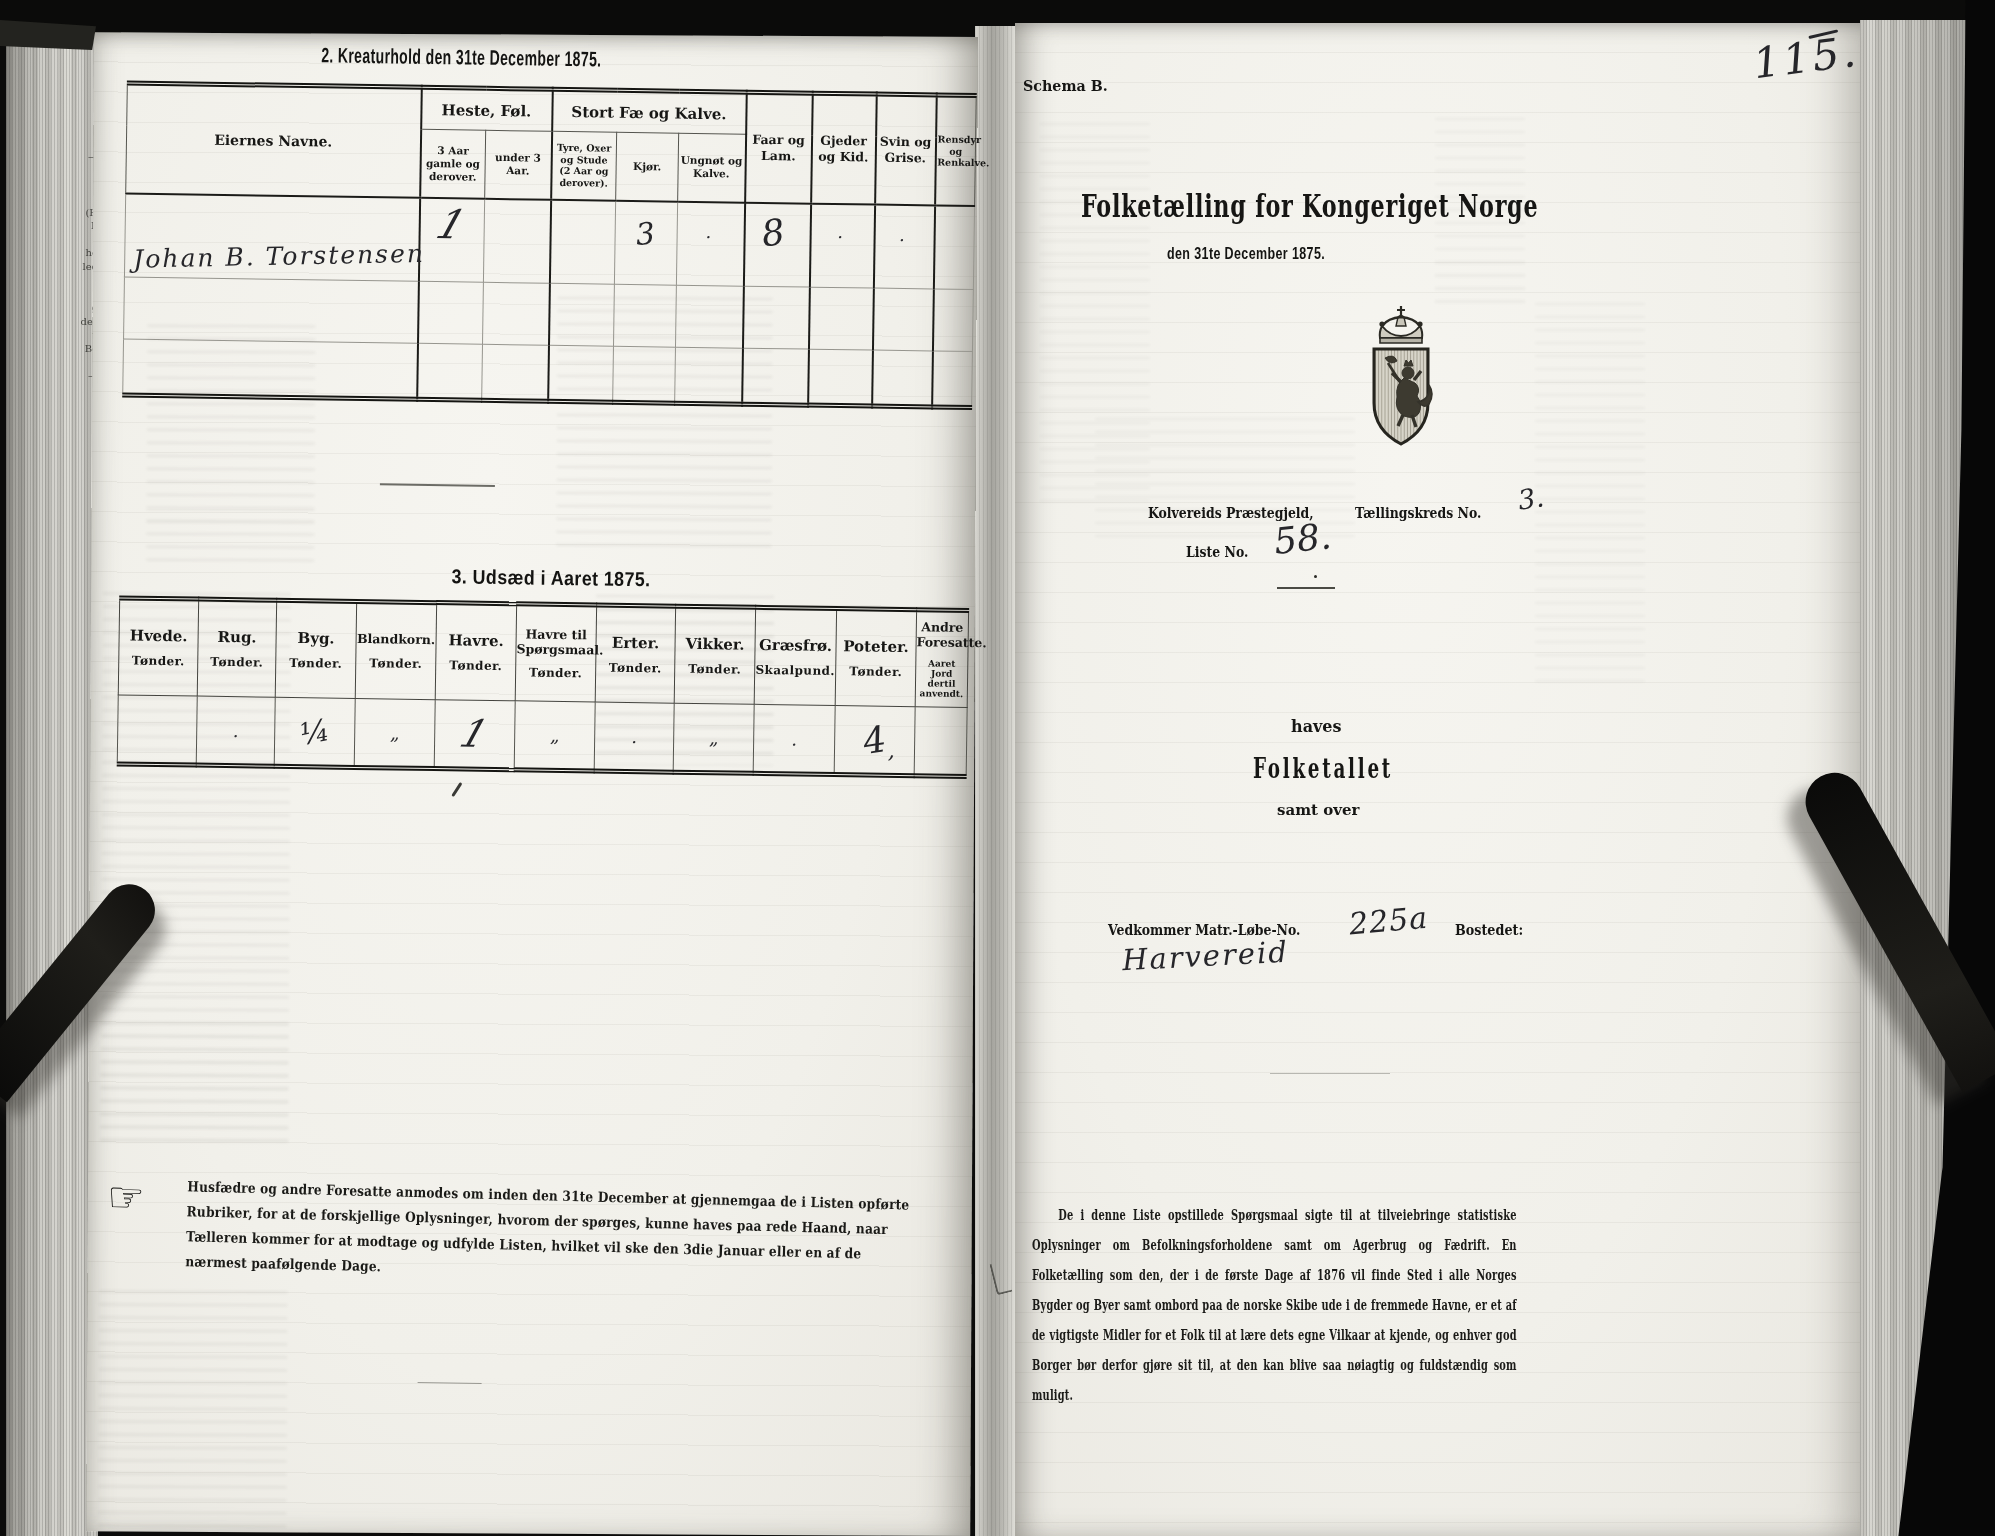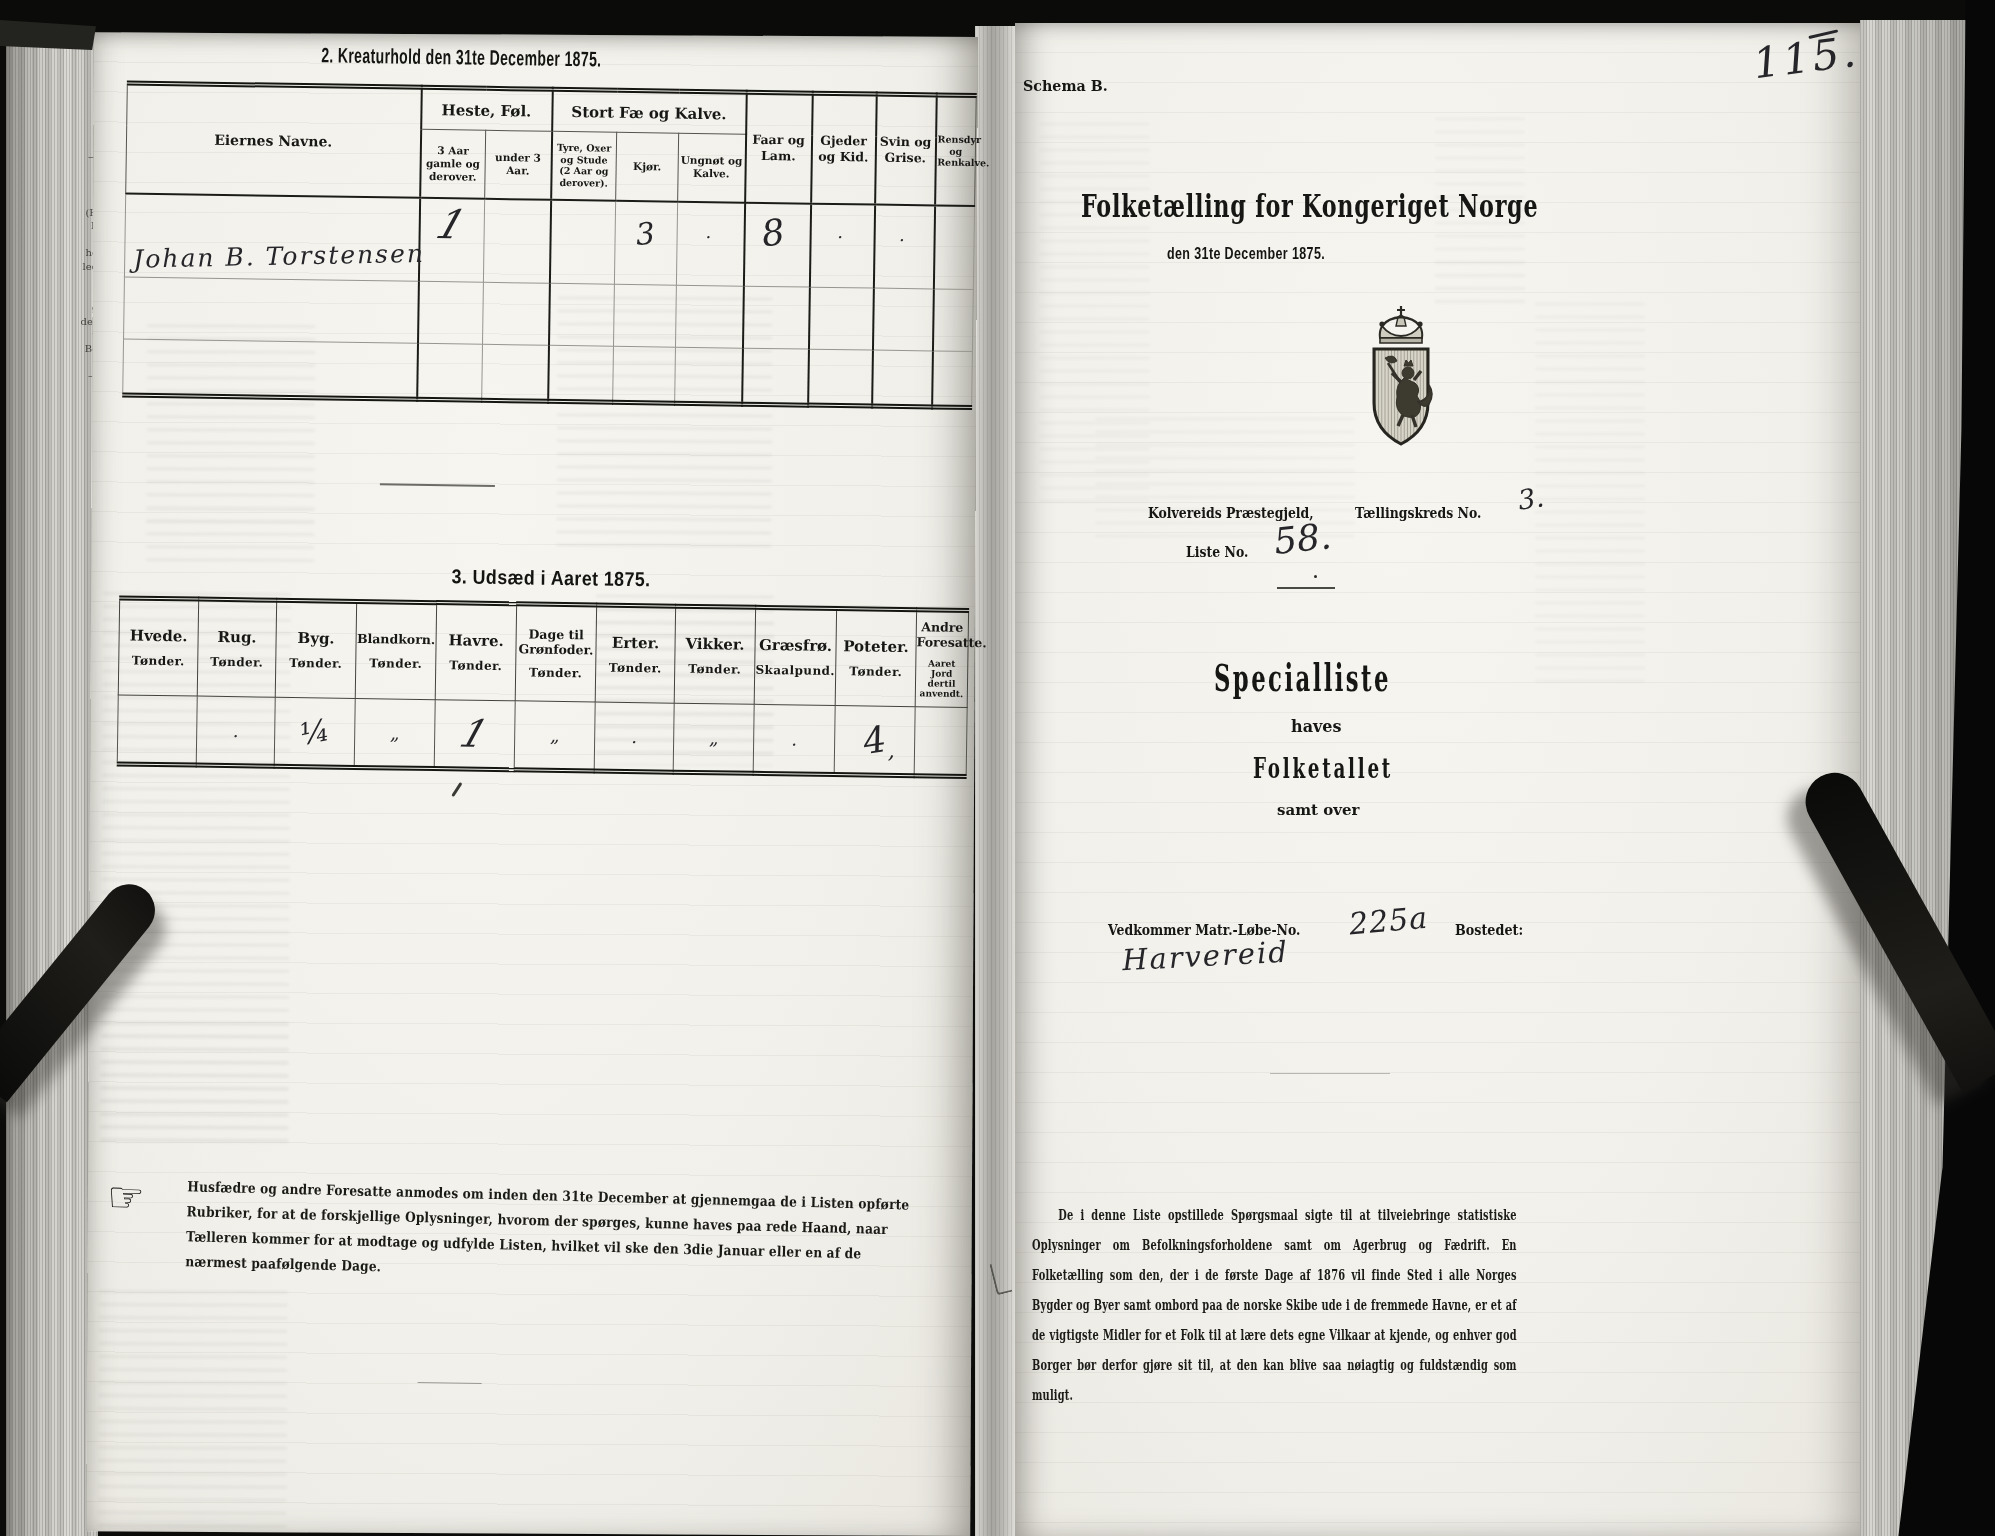--- a/index.html
+++ b/index.html
@@ -237,21 +237,21 @@
               </th>
             <th>
                 <div class="lab small">Blandkorn.</div>
                 <div class="unit">Tønder.</div>
               </th>
             <th>
                 <div class="lab">Havre.</div>
                 <div class="unit">Tønder.</div>
               </th>
             <th>
-                <div class="lab small">Dage til Grønfoder.</div>
+                <div class="lab small">Havre til Spørgsmaal.</div>
                 <div class="unit">Tønder.</div>
               </th>
             <th>
                 <div class="lab">Erter.</div>
                 <div class="unit">Tønder.</div>
               </th>
             <th>
                 <div class="lab">Vikker.</div>
                 <div class="unit">Tønder.</div>
               </th>
@@ -363,23 +363,20 @@
       <span class="sx serB" style="font-size:15px;transform:scaleX(.83);">Kolvereids Præstegjeld,</span>
       <span class="sx serB" style="font-size:15px;transform:scaleX(.83);margin-left:2px;">Tællingskreds No.</span>
       <span class="hw" style="font-size:27px;position:relative;top:-10px;margin-left:6px;display:inline-block;transform:rotate(-8deg);">3.</span>
       <span class="sx serB" style="font-size:15px;transform:scaleX(.83);margin-left:38px;">Liste No.</span>
       <span class="hw" style="font-size:36px;position:relative;top:-6px;margin-left:8px;display:inline-block;transform:rotate(-6deg);">58.</span>
     </div>
 
     <div class="abs" style="left:299px;top:552px;width:3px;height:3px;border-radius:50%;background:#2a2a26;"></div>
     <div class="abs rule" style="left:262px;top:564px;width:58px;height:1.5px;"></div>
 
-    <div class="abs" style="left:199px;top:632px;">
-      <span class="sx serB" style="font-size:38px;letter-spacing:4px;transform:scaleX(.6);">Specialliste</span>
-    </div>
     <div class="abs serB" style="left:276px;top:694px;font-size:16px;">
       <span>haves</span>
     </div>
     <div class="abs" style="left:238px;top:730px;">
       <span class="sx serB" style="font-size:27px;letter-spacing:4px;transform:scaleX(.68);">Folketallet</span>
     </div>
     <div class="abs serB" style="left:262px;top:778px;font-size:15px;">
       <span>samt over</span>
     </div>
 

